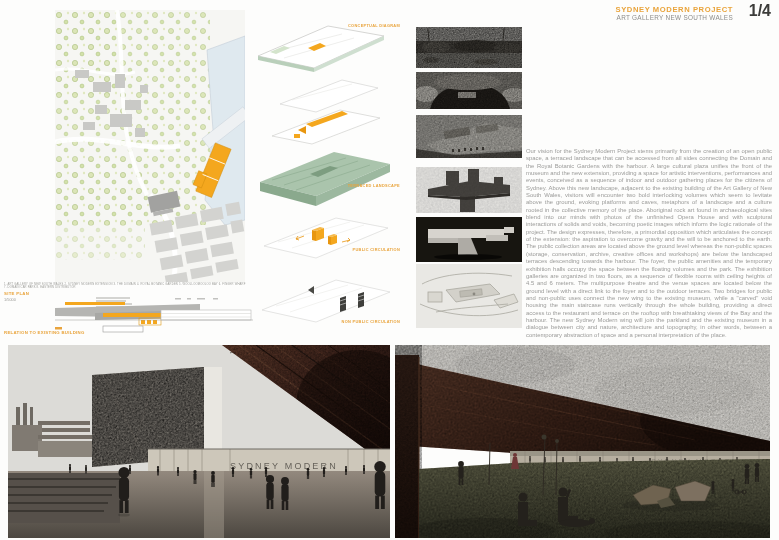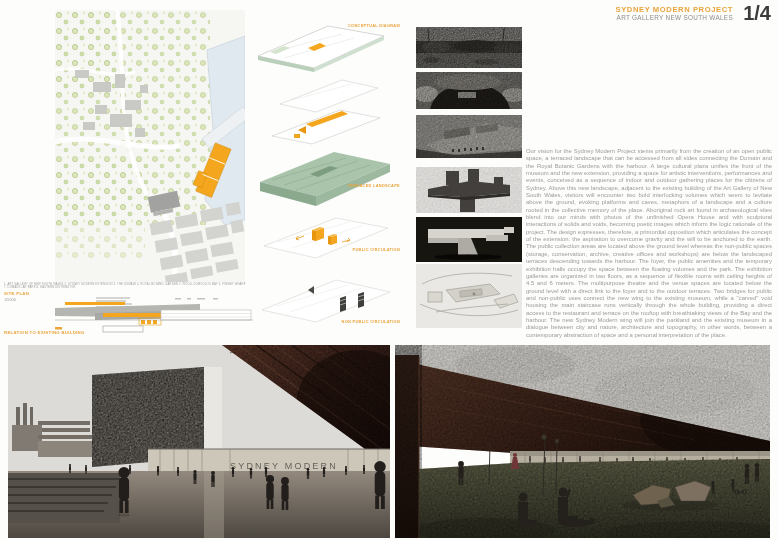--- a/index.html
+++ b/index.html
@@ -3,21 +3,21 @@
 <meta charset="utf-8">
 <style>
   html,body{margin:0;padding:0;background:#ffffff;}
   .board{position:relative;width:779px;height:540px;background:#fdfdfc;overflow:hidden;
          font-family:"Liberation Sans",sans-serif;}
   .abs{position:absolute;}
   
   .hdr-title{right:46px;top:5px;text-align:right;font-size:7.6px;font-weight:bold;
              letter-spacing:.6px;color:#E9A43C;}
   .hdr-sub{right:46px;top:14px;text-align:right;font-size:6.4px;color:#8d8d8b;letter-spacing:.3px;}
-  .hdr-page{right:8px;top:2px;font-size:20px;font-weight:bold;color:#3c3c3a;}
+  .hdr-page{right:8px;top:2px;font-size:16px;font-weight:bold;color:#3c3c3a;}
   
   .legend-line{left:4px;top:283px;width:242px;font-size:2.7px;color:#9a9a96;letter-spacing:.2px;}
   .sp-label{left:4px;top:291px;font-size:4.3px;font-weight:bold;color:#E9A43C;letter-spacing:.3px;}
   .sp-scale{left:4px;top:297px;font-size:3.9px;color:#9a9a96;}
   .legend-bar{height:1.6px;background:#d4d4d1;}
   .relation-label{left:4px;top:330px;font-size:4.3px;font-weight:bold;color:#E9A43C;letter-spacing:.3px;}
   
   .diag-label{left:250px;width:150px;text-align:right;font-size:3.9px;font-weight:bold;
               color:#E9A43C;letter-spacing:.3px;}
   

